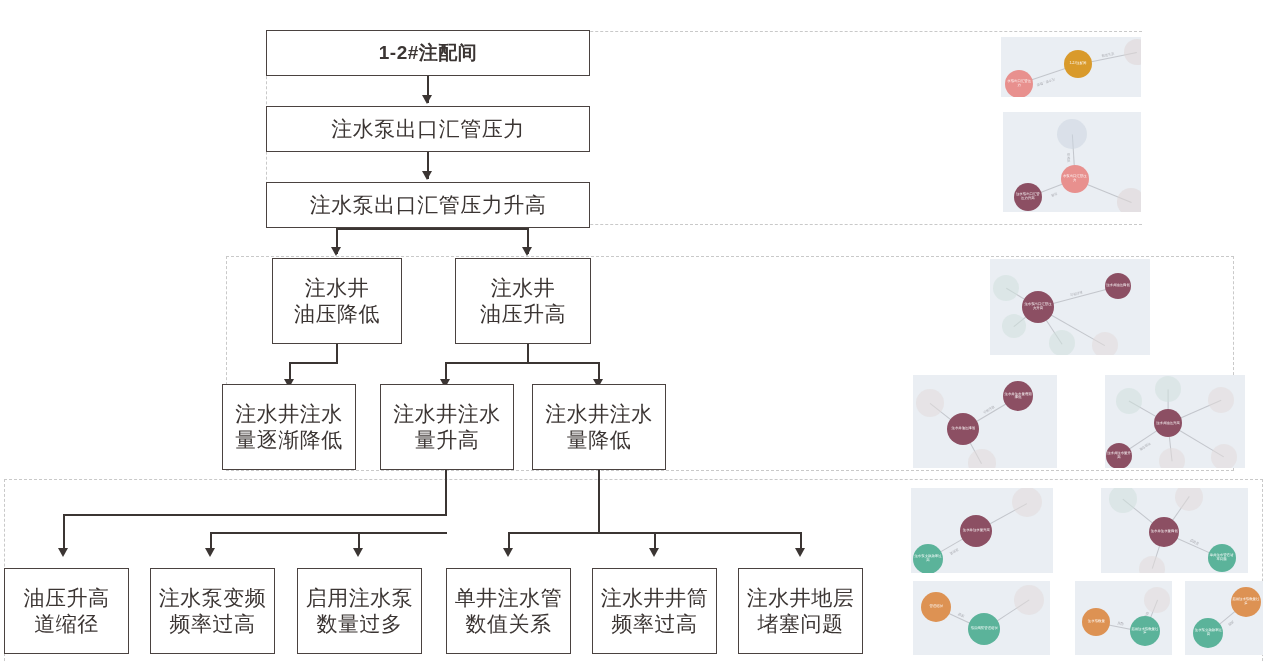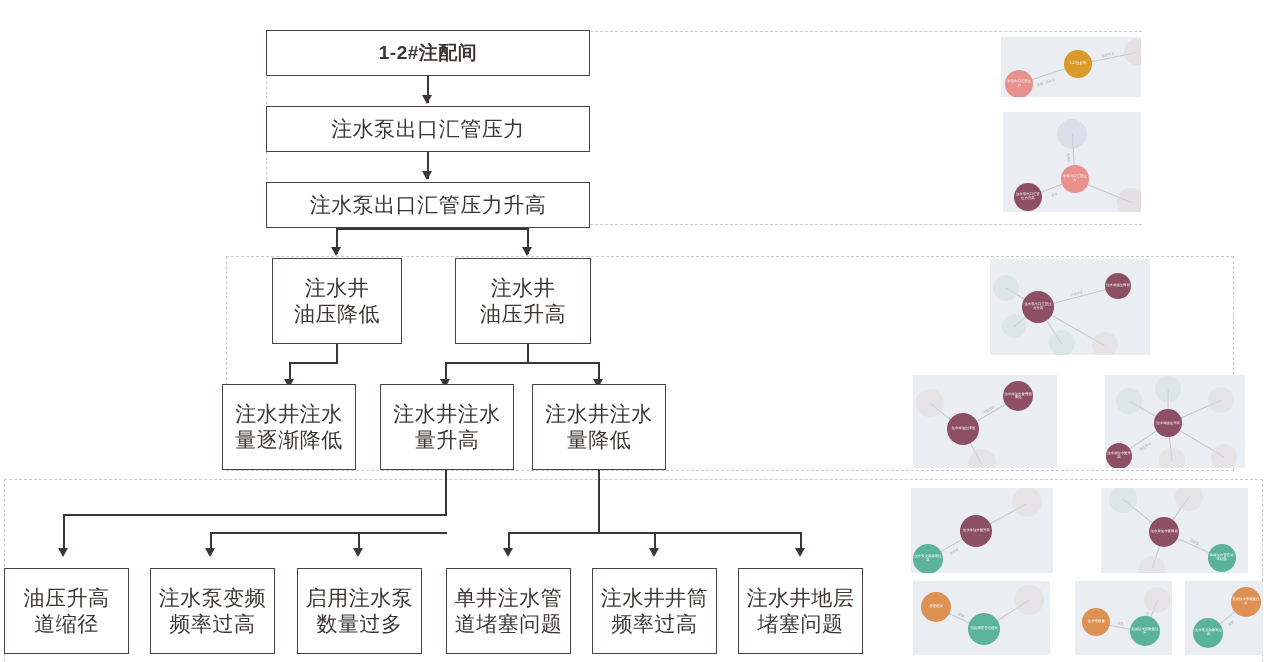--- a/index.html
+++ b/index.html
@@ -160,21 +160,21 @@
   <div class="node" style="left:4px;top:568px;width:125px;height:86px;">油压升高
 道缩径</div>
 
   <div class="node" style="left:150px;top:568px;width:125px;height:86px;">注水泵变频
 频率过高</div>
 
   <div class="node" style="left:297px;top:568px;width:125px;height:86px;">启用注水泵
 数量过多</div>
 
   <div class="node" style="left:446px;top:568px;width:125px;height:86px;">单井注水管
-道堵塞问题</div>
+数值关系</div>
 
   <div class="node" style="left:592px;top:568px;width:125px;height:86px;">注水井井筒
 频率过高</div>
 
   <div class="node" style="left:738px;top:568px;width:125px;height:86px;">注水井地层
 堵塞问题</div>
 
   <div class="thumb" style="left:1001px;top:37px;width:140px;height:60px;">
       <div class="gedge" style="left: 77px; top: 27px; width: 62.0442px; transform: rotate(161.39deg);"></div>
       <div class="gelabel" style="left: 77px; top: 27px; transform: rotate(161.39deg) translate(26.0586px, -5px);">压力值，数值</div>

